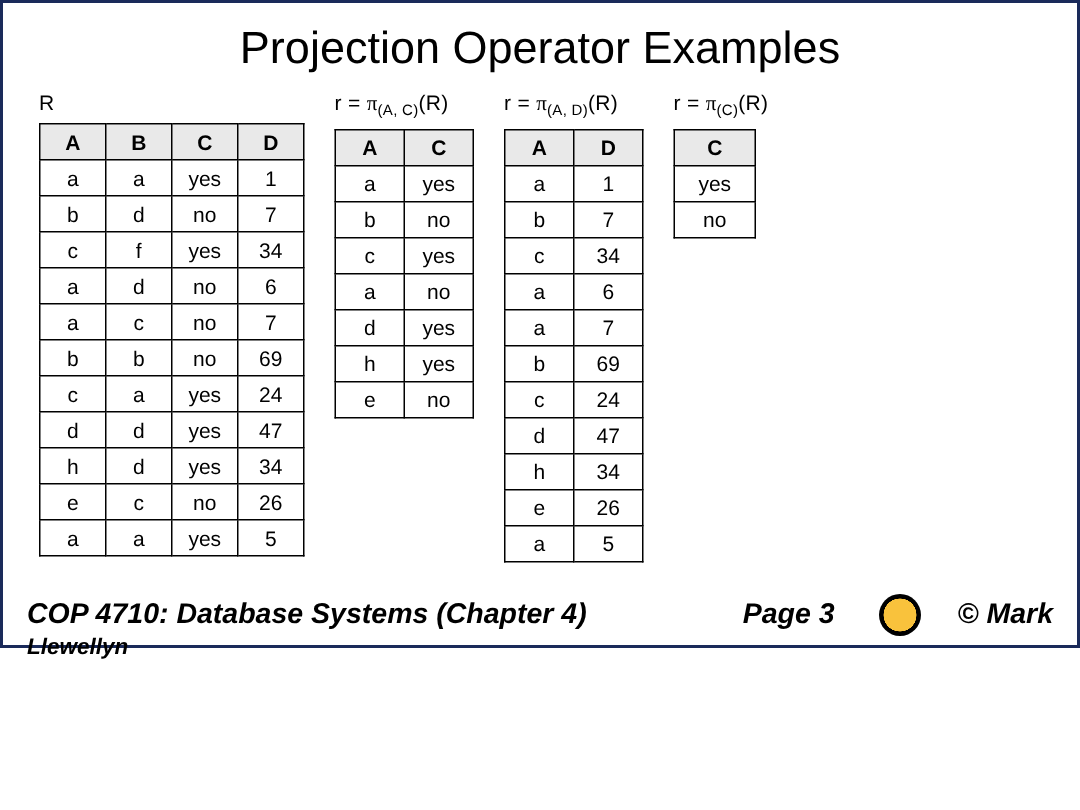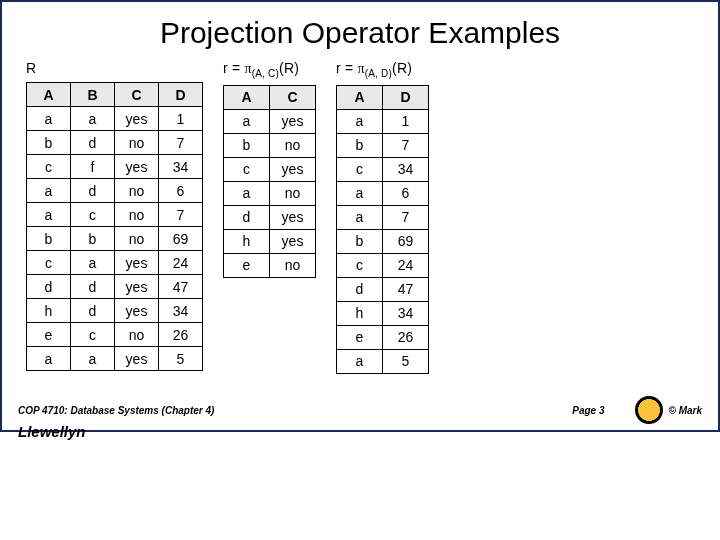--- a/index.html
+++ b/index.html
@@ -50,27 +50,27 @@
   .tAC th, .tAC td { width: 46px; }
   .tAD th, .tAD td { width: 46px; }
   .tC th, .tC td { width: 54px; }
 
   .footer {
     position: absolute;
     left: 0; right: 0; bottom: 6px;
     display: flex;
     align-items: center;
     padding: 0 16px;
-    font-size: 10px;
+    font-size: 19px;
     font-style: italic;
     font-weight: bold;
   }
   .footer .left { flex: 1; }
   .footer .mid { flex: 0 0 auto; margin: 0 30px; }
-  .footer .right { flex: 0 0 auto; display: flex; align-items: center; gap: 6px; }
+  .footer .right { flex: 0 0 auto; display: flex; align-items: center; gap: 24px; }
   .logo {
     width: 28px; height: 28px;
     background: radial-gradient(circle at 50% 50%, #f9c23c 0 55%, #000 56% 100%);
     border-radius: 50%;
     display: inline-block;
   }
   .cut {
     position: absolute;
     left: 16px; bottom: -10px;
     font-size: 15px; font-style: italic; font-weight: bold;
@@ -264,20 +264,40 @@
               <td>26</td>
             </tr>
             <tr>
               <td>a</td>
               <td>5</td>
             </tr>
           </tbody>
       </table>
     </div>
 
+    <div class="col">
+      <div class="rel-label">
+        <span>r = </span><span class="pi">π</span><span class="sub">(C)</span><span>(R)</span>
+      </div>
+      <table class="tC">
+        <thead>
+            <tr>
+          <th>C</th>
+        </tr>
+          </thead>
+        <tbody>
+            <tr>
+              <td>yes</td>
+            </tr>
+            <tr>
+              <td>no</td>
+            </tr>
+          </tbody>
+      </table>
+    </div>
 
   </div>
 
   <div class="footer">
     <span class="left">COP 4710: Database Systems  (Chapter 4)</span>
     <span class="mid">Page 3</span>
     <span class="right">
       <span class="logo"></span>
       <span>© Mark</span>
     </span>

